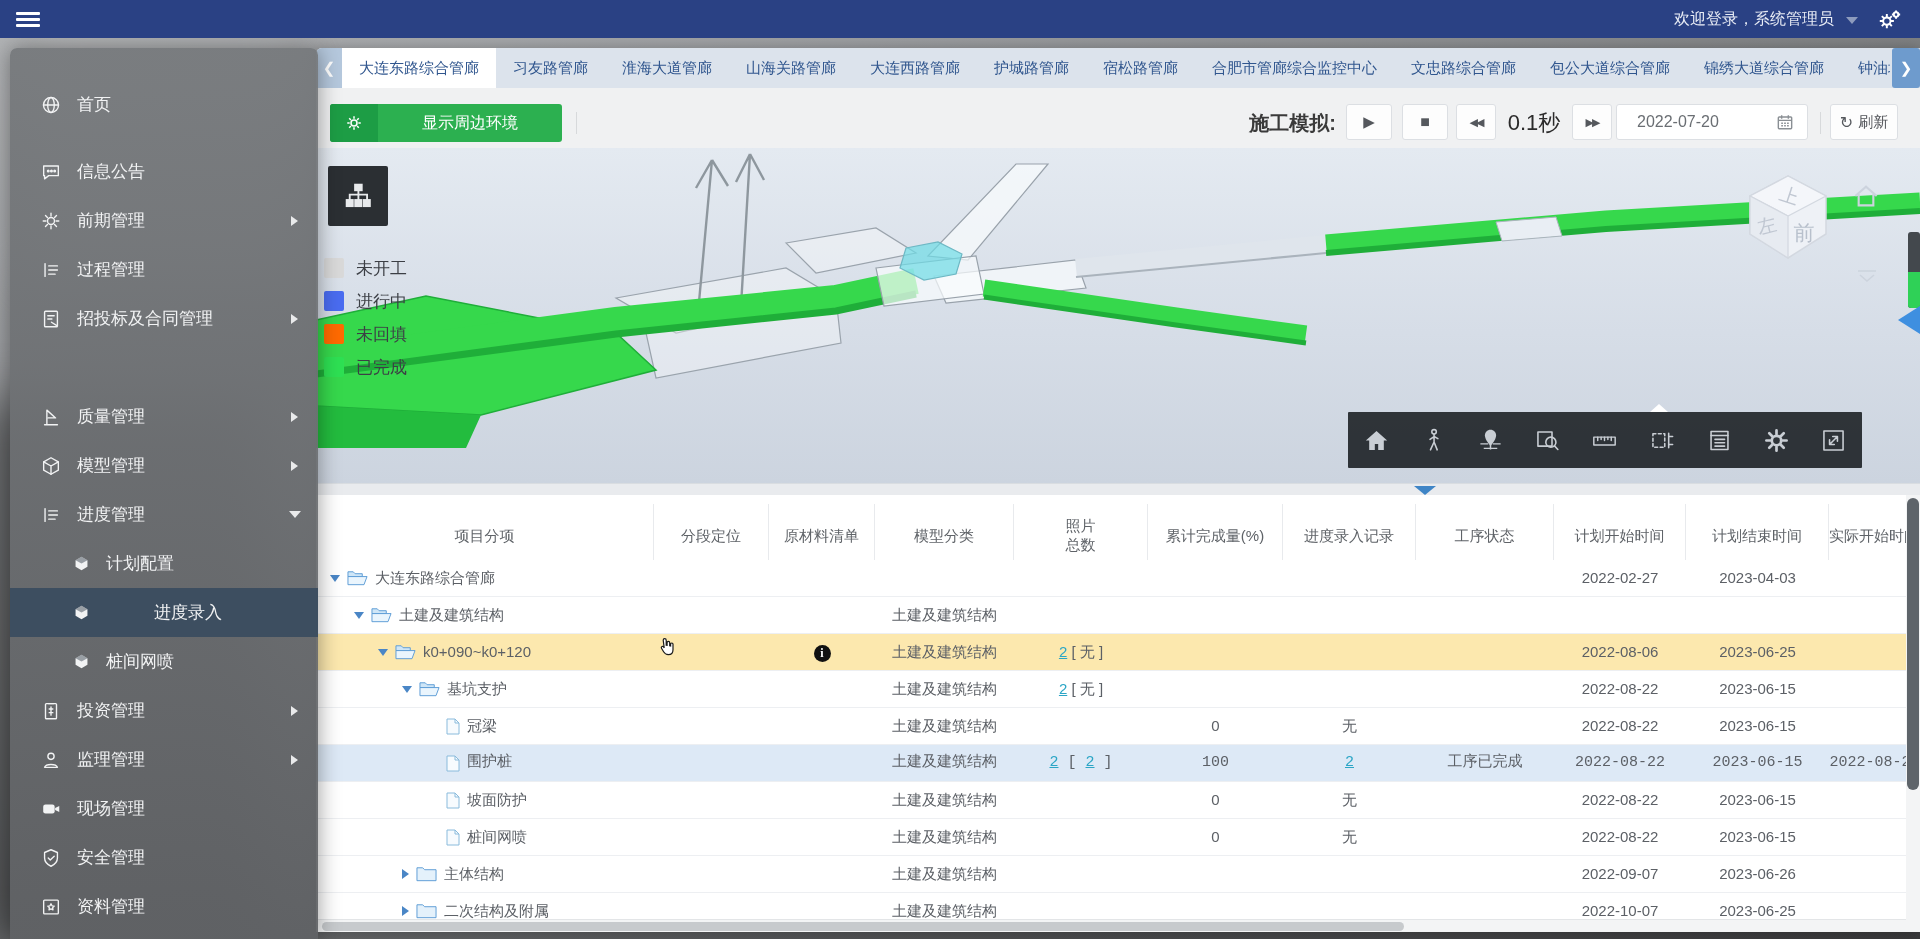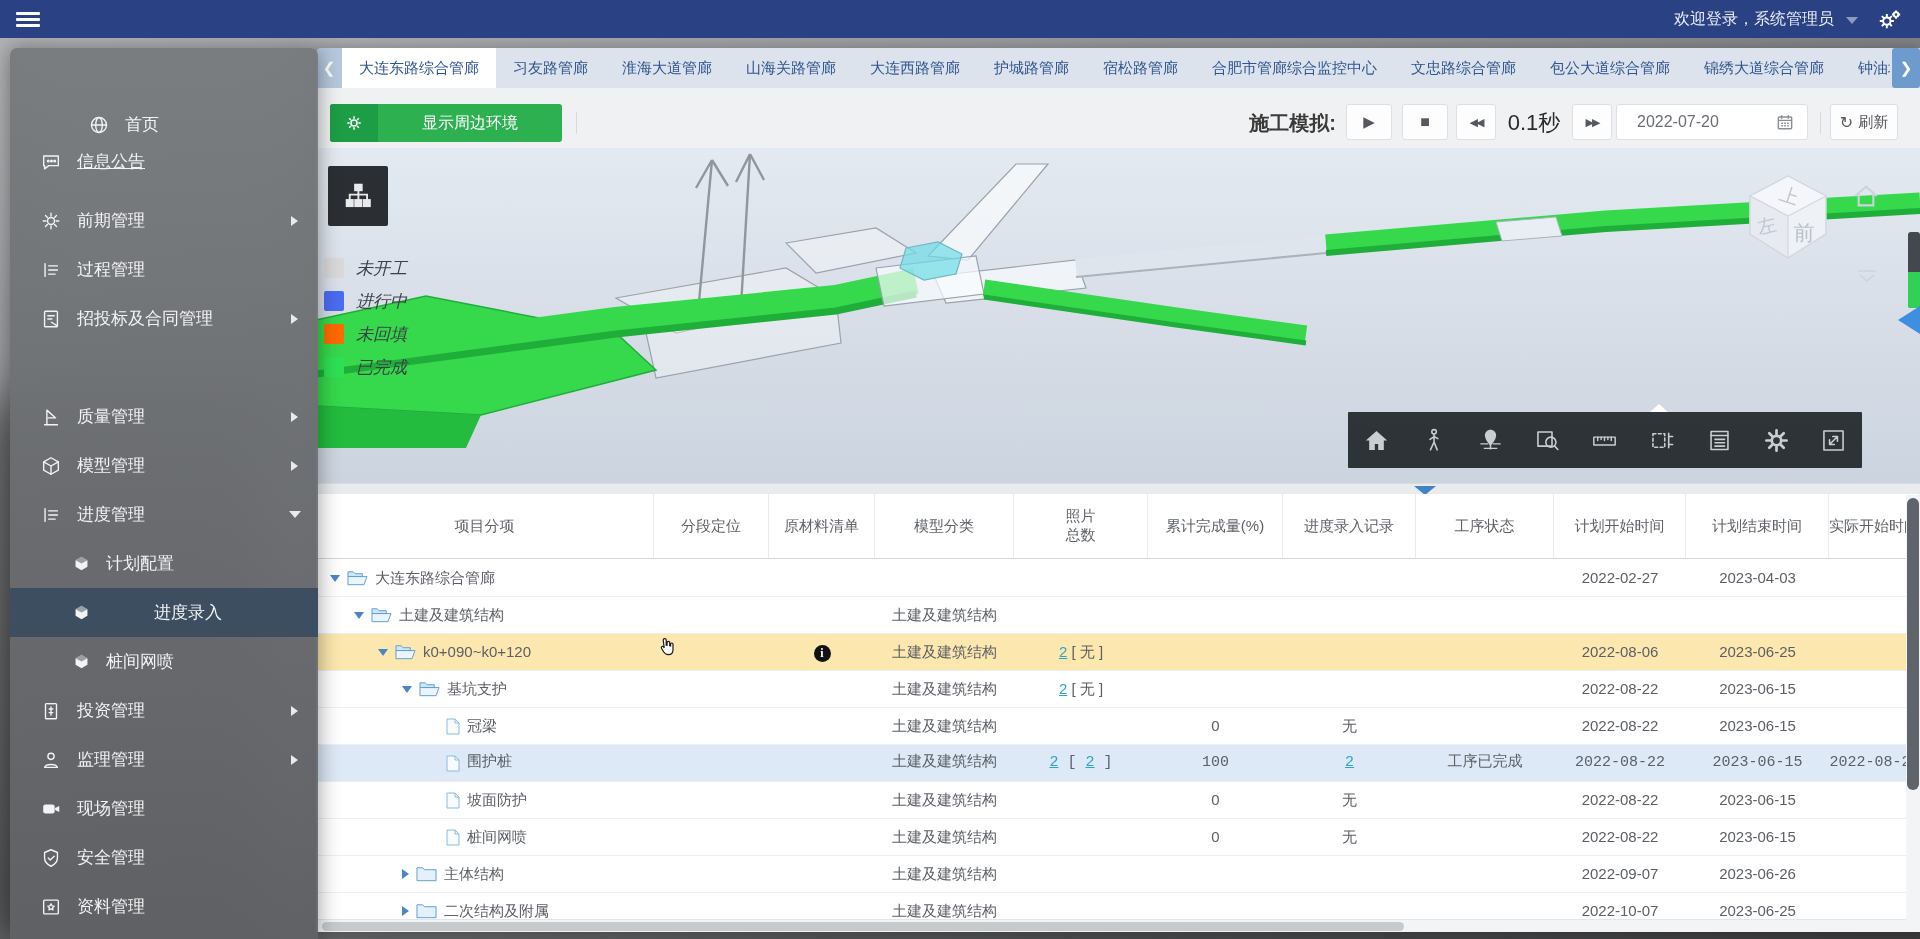--- a/index.html
+++ b/index.html
@@ -48,39 +48,39 @@
   .speed{position:absolute;left:1182px;top:16px;width:72px;line-height:38px;text-align:center;font-size:22px;color:#2b2b2b;}
   .datebox{position:absolute;left:1300px;top:16px;width:192px;height:36px;background:#fff;border:1px solid #dcdfe3;border-radius:3px;box-sizing:border-box;cursor:pointer;}
   .datebox .dtxt{position:absolute;left:20px;top:0;line-height:34px;font-size:16px;color:#6a6e73;}
   .datebox .cal{position:absolute;right:12px;top:7px;width:20px;height:20px;color:#8a8f94;}
   .refresh-btn{left:1514px;width:68px;font-size:15px;color:#515358;}
   .refresh-btn .rico{font-size:16px;margin-right:5px;color:#55585d;}
   
   .viewport{position:absolute;left:0;top:100px;width:1604px;height:335px;overflow:hidden;background:linear-gradient(180deg,#e4eaf1 0%,#d6dde7 55%,#ccd4df 100%);}
   .org-btn{position:absolute;left:12px;top:18px;width:60px;height:60px;background:#2b2f33;border-radius:2px;display:flex;align-items:center;justify-content:center;color:#e8eaec;cursor:pointer;}
   .org-btn svg{width:32px;height:32px;}
-  .legend{position:absolute;left:8px;top:110px;font-style:italic;}
+  .legend{position:absolute;left:8px;top:110px;}
   .lg-item{display:flex;align-items:center;height:20px;margin-bottom:13px;}
   .lg-sw{width:20px;height:20px;border-radius:2px;flex:none;}
   .lg-lb{margin-left:12px;font-size:17px;color:#3c3f45;white-space:nowrap;}
   .viewer-bar{position:absolute;left:1032px;top:264px;width:514px;height:56px;background:rgba(24,28,32,.88);display:flex;align-items:center;justify-content:space-around;border-radius:1px;}
   .viewer-bar .vic{width:27px;height:27px;color:#c9ced4;cursor:pointer;}
   .vbar-tip{position:absolute;left:1334px;top:256px;width:0;height:0;border-left:9px solid transparent;border-right:9px solid transparent;border-bottom:8px solid #fff;}
   .viewcube{position:absolute;left:1422px;top:22px;width:100px;height:100px;cursor:pointer;}
   .cube-home{position:absolute;left:1534px;top:32px;width:32px;height:32px;color:#ccd3dd;cursor:pointer;}
   .cube-down{position:absolute;left:1538px;top:120px;width:26px;height:16px;color:#ccd3dd;cursor:pointer;}
   
   .edge-scroll{position:absolute;left:1908px;top:232px;width:12px;height:76px;background:#43484d;border-radius:3px;z-index:60;}
   .edge-scroll .gr{position:absolute;left:0;bottom:0;width:12px;height:36px;background:#2fd157;border-radius:0 0 3px 3px;}
   .edge-tri{position:absolute;left:1898px;top:306px;width:0;height:0;border-top:14px solid transparent;border-bottom:14px solid transparent;border-right:22px solid #3e8fe0;z-index:60;}
   
   .splitter{position:absolute;left:0;top:435px;width:1604px;height:12px;background:#e9ebee;border-top:1px solid #d9dde1;box-sizing:border-box;}
   .split-handle{position:absolute;left:1098px;top:2px;width:0;height:0;border-left:11px solid transparent;border-right:11px solid transparent;border-top:9px solid #3f85c6;cursor:pointer;}
   
-  .thead{position:absolute;left:0;top:446px;width:1604px;height:65px;background:#fff;border-bottom:1px solid #d3d7db;box-sizing:border-box;}
+  .thead{position:absolute;left:0;top:456px;width:1604px;height:65px;background:#fff;border-bottom:1px solid #d3d7db;box-sizing:border-box;}
   .th{position:absolute;top:0;height:64px;display:flex;align-items:center;justify-content:center;text-align:center;font-size:15px;color:#5f6368;border-right:1px solid #e8eaed;box-sizing:border-box;white-space:pre-line;overflow:hidden;}
   .tbody{position:absolute;left:0;top:512px;width:1604px;height:359px;overflow:hidden;background:#fff;}
   .trow{position:absolute;left:0;width:1604px;height:37px;border-bottom:1px solid #edeff2;box-sizing:border-box;background:#fff;cursor:pointer;}
   .trow.hl-yellow{background:#fce8ae;}
   .trow.hl-blue{background:#dde9f6;font-family:Liberation Mono, monospace;}
   .td{position:absolute;top:0;height:36px;line-height:36px;font-size:15px;color:#5c6066;text-align:center;overflow:hidden;white-space:nowrap;}
   .td.tree{display:flex;align-items:center;text-align:left;}
   .tcaret-open{width:0;height:0;border-left:5px solid transparent;border-right:5px solid transparent;border-top:7px solid #4a86c6;margin-right:7px;flex:none;}
   .tcaret-closed{width:0;height:0;border-top:5px solid transparent;border-bottom:5px solid transparent;border-left:7px solid #4a86c6;margin-right:7px;flex:none;}
   .node-ic{flex:none;margin-right:7px;}
@@ -113,31 +113,31 @@
       <svg viewBox="0 0 24 24" fill="none" stroke="currentColor" stroke-width="1.8">
         <circle cx="10" cy="13" r="3.4"></circle>
           <path d="M10 6.5v3M10 16.5v3M3.5 13h3M13.5 13h3M5.4 8.4l2.1 2.1M12.5 15.5l2.1 2.1M14.6 8.4l-2.1 2.1M7.5 15.5l-2.1 2.1"></path>
         <circle cx="18.5" cy="7" r="2.1"></circle>
           <path d="M18.5 3.2v1.6M18.5 9.2v1.6M14.7 7h1.6M20.7 7h1.6"></path>
       </svg>
     </div>
   </div>
 
   <div class="sidebar" id="sidebar">
-      <div class="sb-item" style="top: 52px; padding-left: 48px;">
+      <div class="sb-item" style="top: 32px;">
         <span class="ic">
           <svg viewBox="0 0 24 24" width="100%" height="100%" fill="none" stroke="currentColor" stroke-width="1.5" stroke-linecap="round" stroke-linejoin="round">
             <circle cx="12" cy="12" r="8.2"></circle>
             <ellipse cx="12" cy="12" rx="3.6" ry="8.2"></ellipse>
             <path d="M3.8 12h16.4"></path>
           </svg>
         </span>
         <span class="lbl">首页</span>
       </div>
-      <div class="sb-item" style="top: 89px; text-decoration: underline;">
+      <div class="sb-item" style="top: 99px;">
         <span class="ic">
           <svg viewBox="0 0 24 24" width="100%" height="100%" fill="none" stroke="currentColor" stroke-width="1.5" stroke-linecap="round" stroke-linejoin="round">
             <path d="M4 5.5h16v10.5H9.5L5 19.5v-3.5H4z"></path>
             <circle cx="9" cy="11" r="0.9" fill="currentColor"></circle>
             <circle cx="12.5" cy="11" r="0.9" fill="currentColor"></circle>
             <circle cx="16" cy="11" r="0.9" fill="currentColor"></circle>
           </svg>
         </span>
         <span class="lbl">信息公告</span>
       </div>

